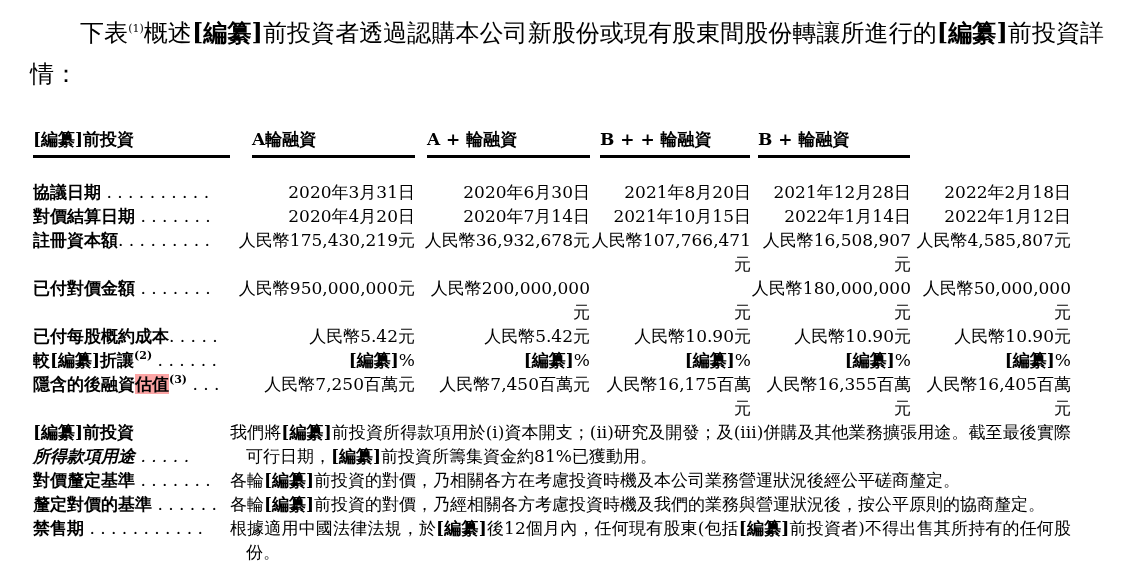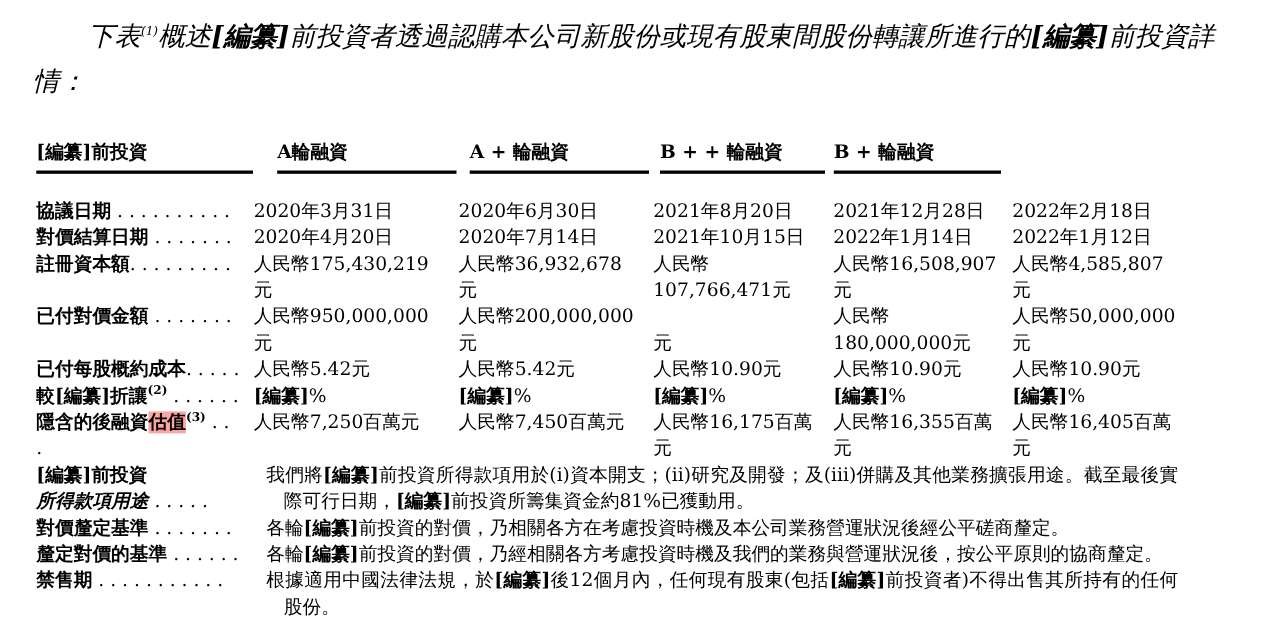--- a/index.html
+++ b/index.html
@@ -7,37 +7,37 @@
     width:1148px;height:562px;background:#ffffff;color:#000000;
     font-family:"DejaVu Serif","Liberation Serif",serif;
     overflow:hidden;
   }
   .b{font-weight:bold;}
   sup{font-size:11px;line-height:0;vertical-align:super;}
   
   .intro{
     margin:12px 44px 0 30px;
     font-size:24px;line-height:41px;
-    text-align:justify;text-indent:50px;font-style:italic;
+    text-align:justify;text-indent:50px;
   }
   
   .ptable{
     margin:32px 0 0 33px;width:1038px;
     font-size:17px;line-height:24px;
   }
   .thead{display:flex;margin-bottom:22px;}
-  .trow{display:flex;gap:12px;}
+  .trow{display:flex;}
   .cell{box-sizing:border-box;}
   .lblcell{width:197px;}
   .c0{width:185px;}
   .c1{width:175px;}
   .c2{width:161px;}
   .c3{width:160px;}
   .c4{width:160px;}
-  .v{text-align:left;}
+  .v{text-align:right;}
   .u{
     display:block;border-bottom:3px solid #000;
     padding-bottom:4px;font-weight:bold;
   }
   .uc{text-align:left;}
   .m22{margin-left:22px;}
   .m12{margin-left:12px;}
   .m15{margin-left:15px;}
   .m8{margin-left:8px;}
   .m10{margin-left:10px;}

